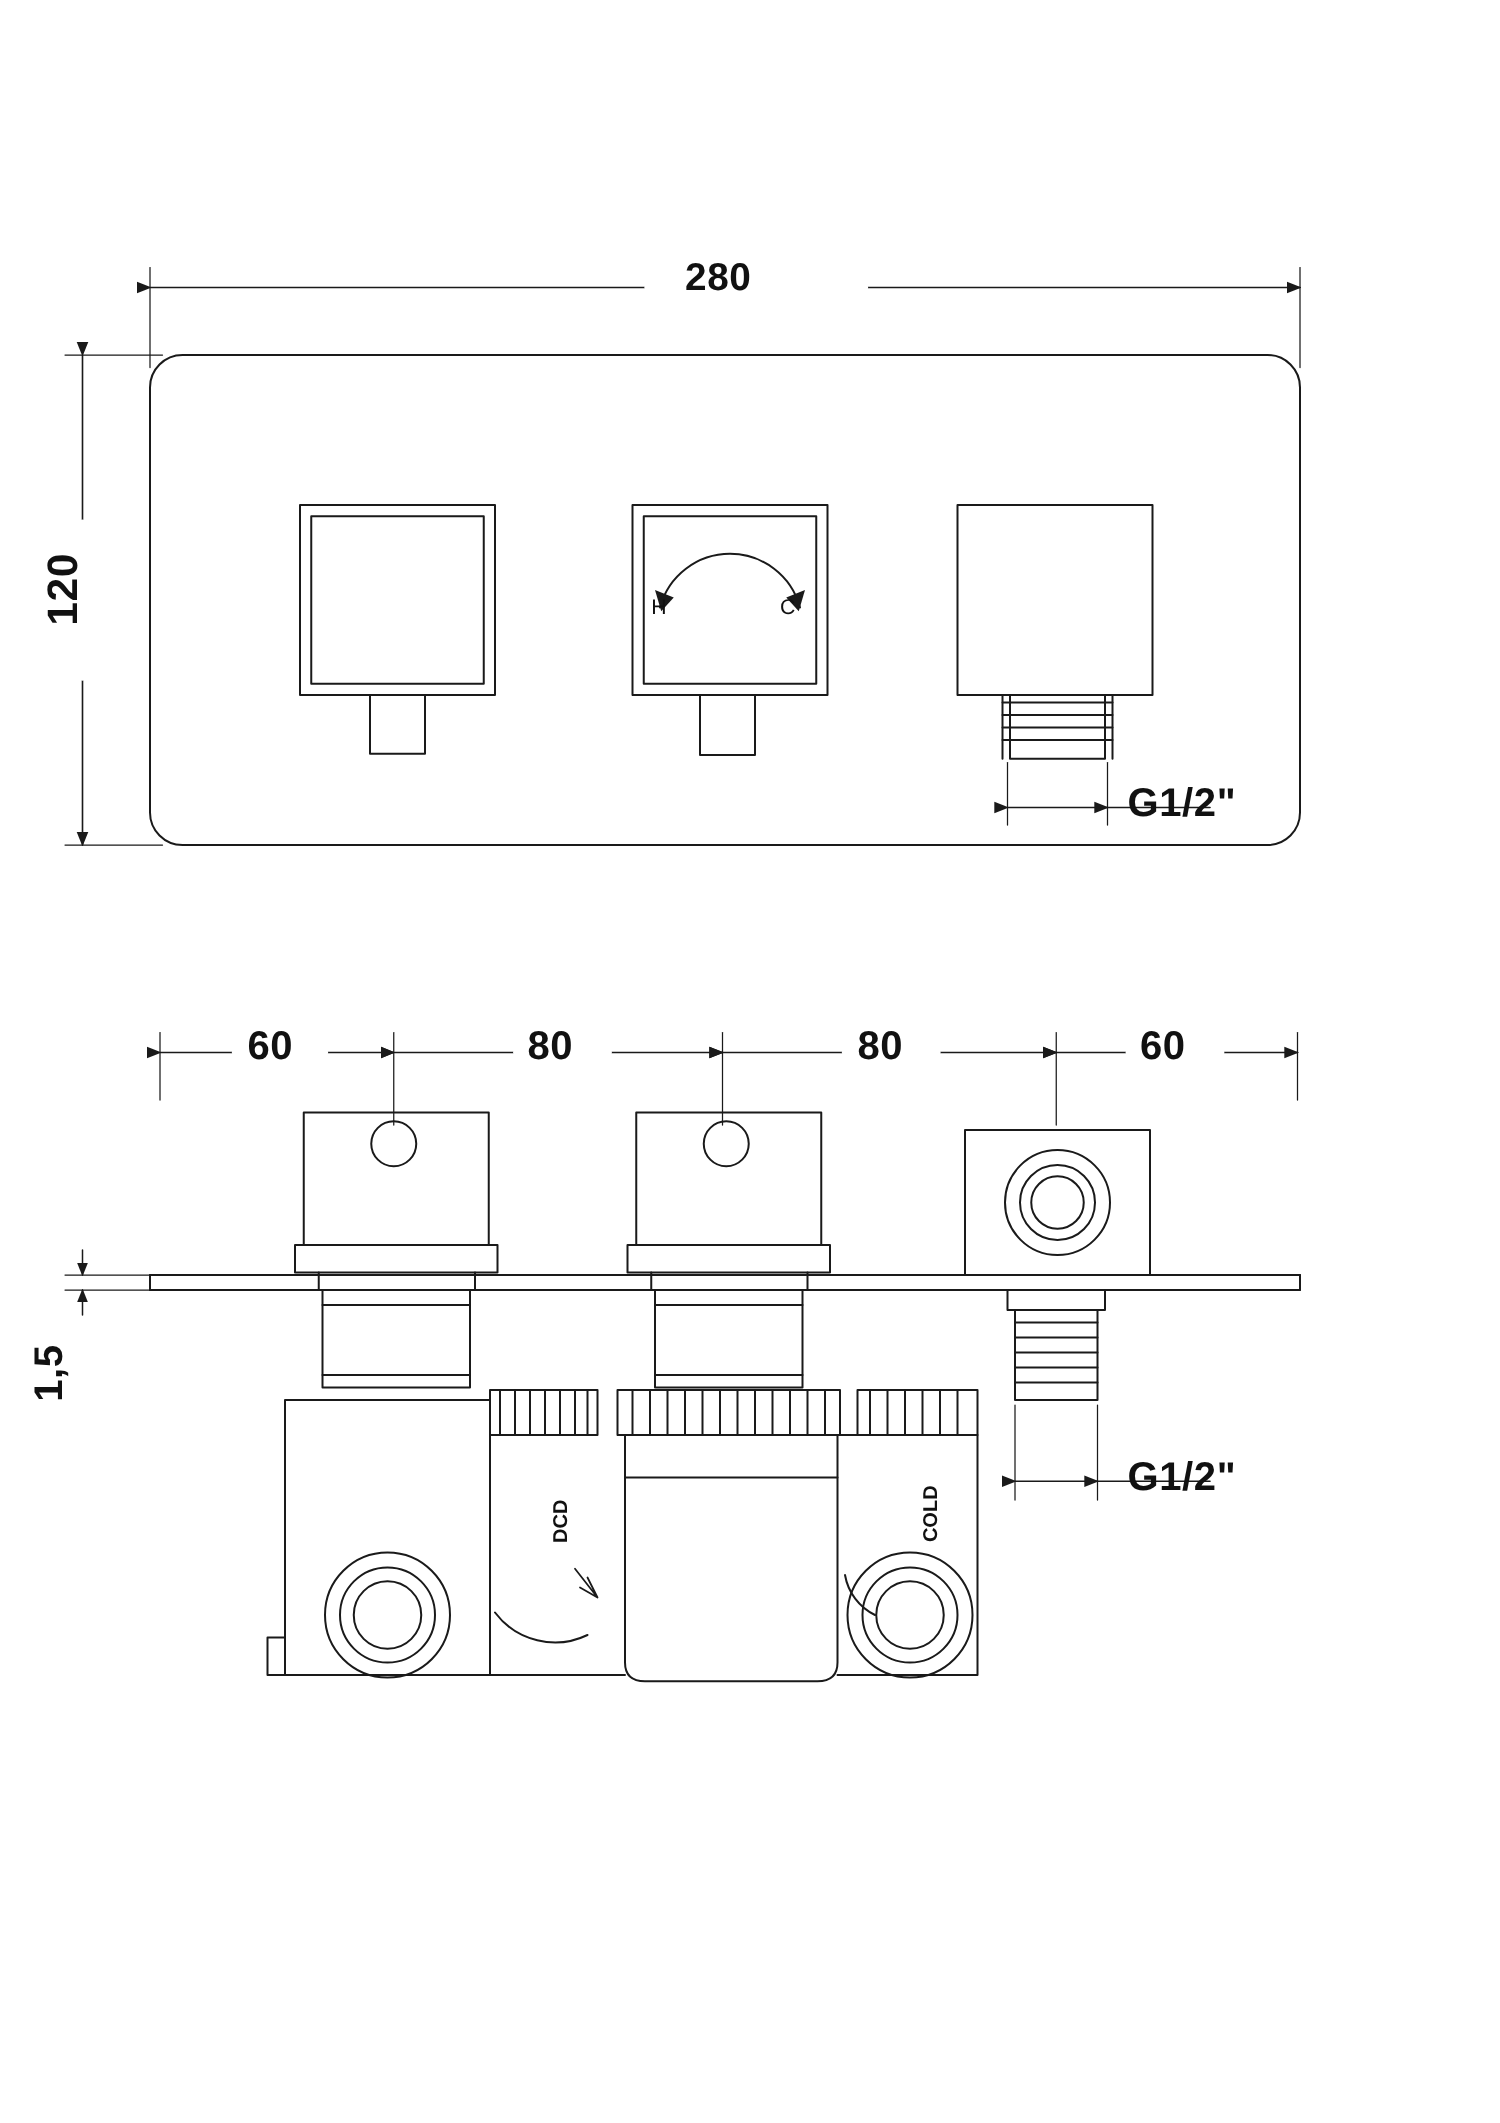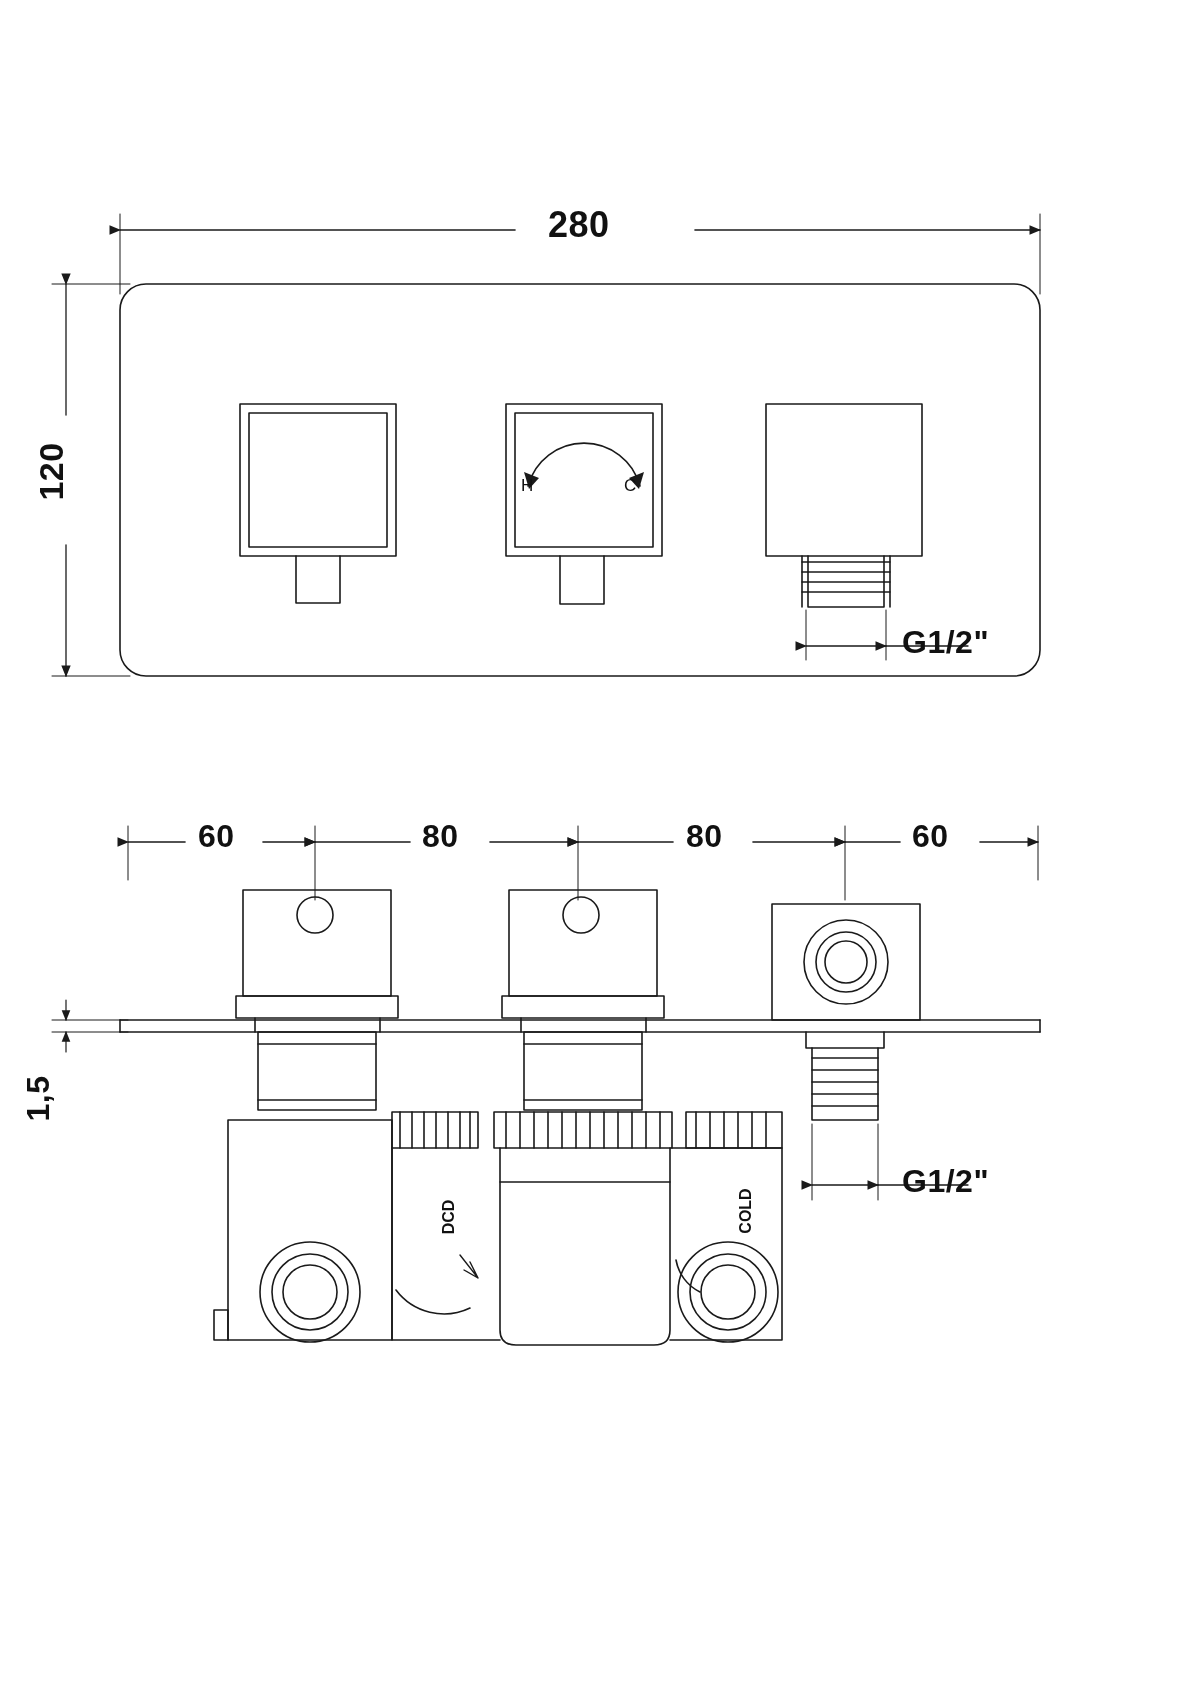--- a/index.html
+++ b/index.html
@@ -177,21 +177,21 @@
       <path d="M696 1112 L696 1148 M710 1112 L710 1148 M724 1112 L724 1148 M738 1112 L738 1148 M752 1112 L752 1148 M766 1112 L766 1148"></path>
       <path d="M672 1148 L782 1148 L782 1340 L670 1340"></path>
       <path d="M676 1260 A 44 44 0 0 0 700 1292"></path>
       <circle cx="728" cy="1292" r="50"></circle>
       <circle cx="728" cy="1292" r="38"></circle>
       <circle cx="728" cy="1292" r="27"></circle>
 
     </g>
   </svg>
 
-  <div class="dimtext" style="left:548px; top:204px; font-size:36px;">280</div>
+  <div class="dimtext" style="left:548px; top:204px; font-size:31px;">280</div>
 
   <div class="dimtext rot" style="left:22px; top:452px; font-size:34px; transform:rotate(-90deg);">120</div>
 
   <div class="dimtext" style="left:902px; top:624px; font-size:32px;">G1/2"</div>
 
   <div class="small-label" style="left:521px; top:476px; font-size:17px;">H</div>
   <div class="small-label" style="left:624px; top:476px; font-size:17px;">C</div>
 
   <div class="dimtext" style="left:198px; top:818px; font-size:32px;">60</div>
   <div class="dimtext" style="left:422px; top:818px; font-size:32px;">80</div>

